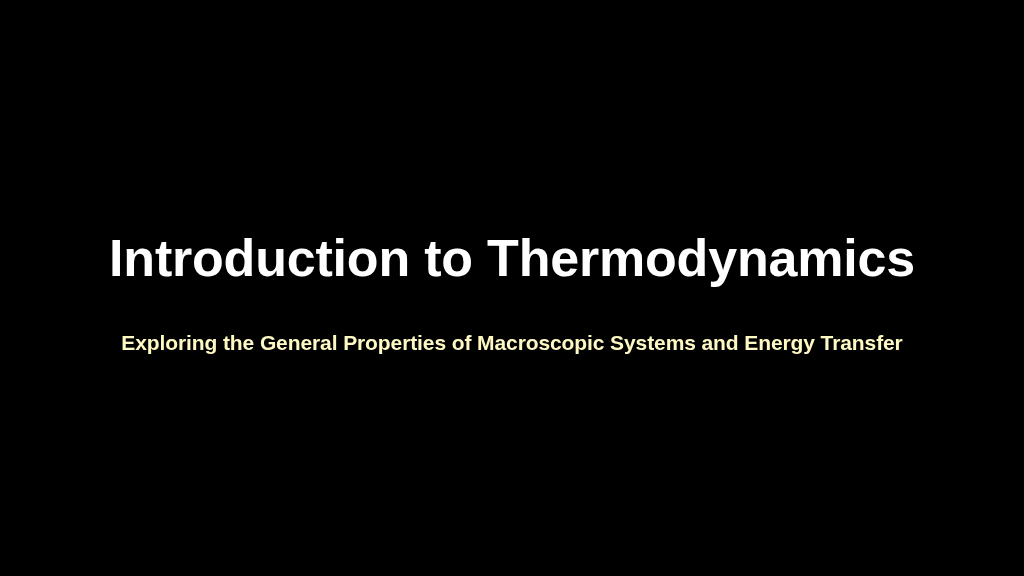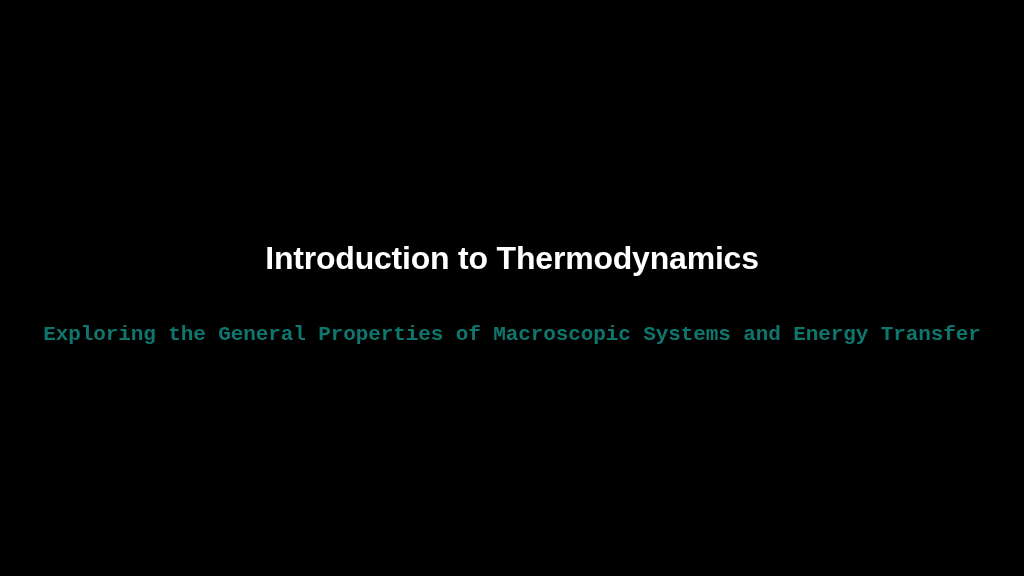--- a/index.html
+++ b/index.html
@@ -41,41 +41,41 @@
     transform: translateX(-50%);
     top: 236px;
     width: 980px;
     text-align: center;
   }
 
   .slide-title {
     margin: 0;
     color: #ffffff;
     font-family: "Liberation Sans Narrow", "Liberation Sans", "DejaVu Sans Condensed", sans-serif;
-    font-size: 32px;
+    font-size: 52px;
     font-weight: bold;
     line-height: 44px;
     letter-spacing: -0.2px;
     white-space: nowrap;
     font-stretch: condensed;
   }
 
   .subtitle-block {
     position: absolute;
     left: 50%;
     transform: translateX(-50%);
     top: 322px;
     width: 980px;
     text-align: center;
   }
 
   .slide-subtitle {
-    margin: 0;
-    color: #0f766e;
-    font-family: Liberation Mono, monospace;
+    margin: 8px;
+    color: #fef9c3;
+    font-family: Liberation Sans, sans-serif;
     font-size: 21px;
     font-weight: bold;
     line-height: 26px;
     letter-spacing: -0.1px;
     white-space: nowrap;
     font-stretch: condensed;
   }
 </style>
 </head>
 <body>

